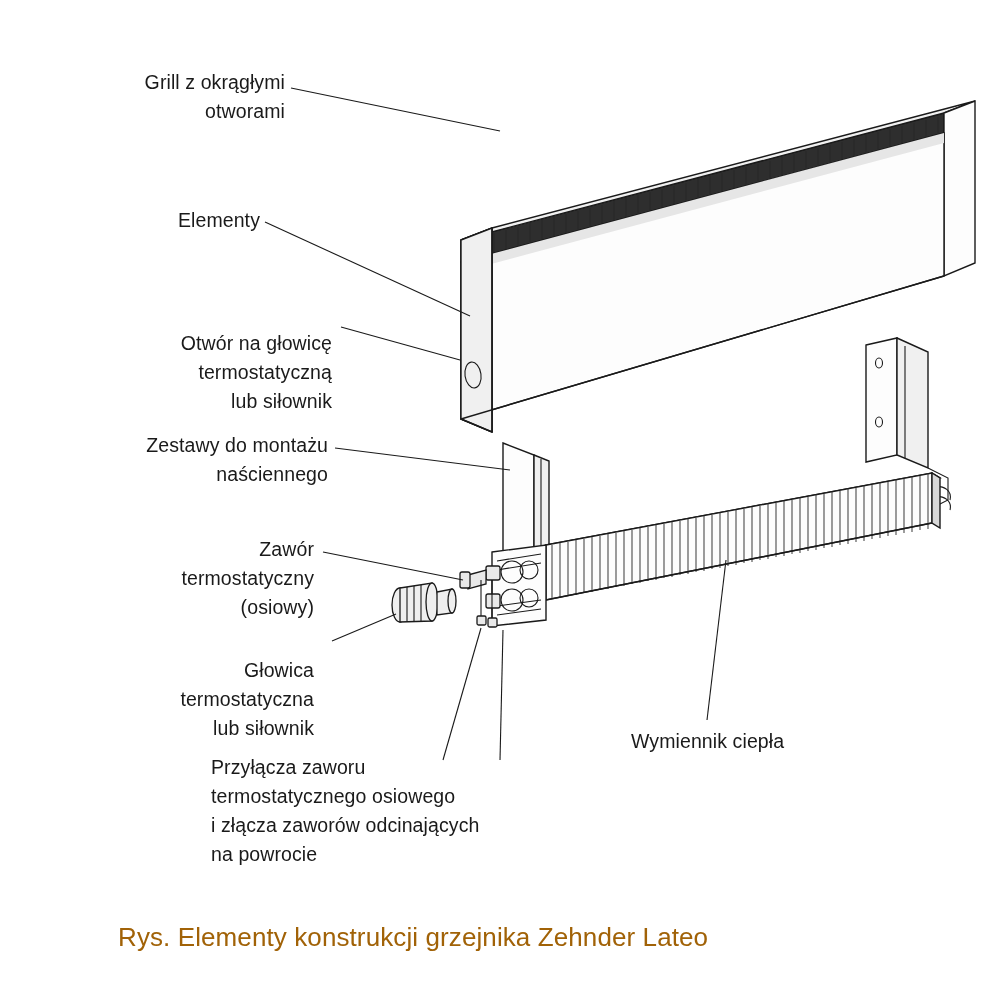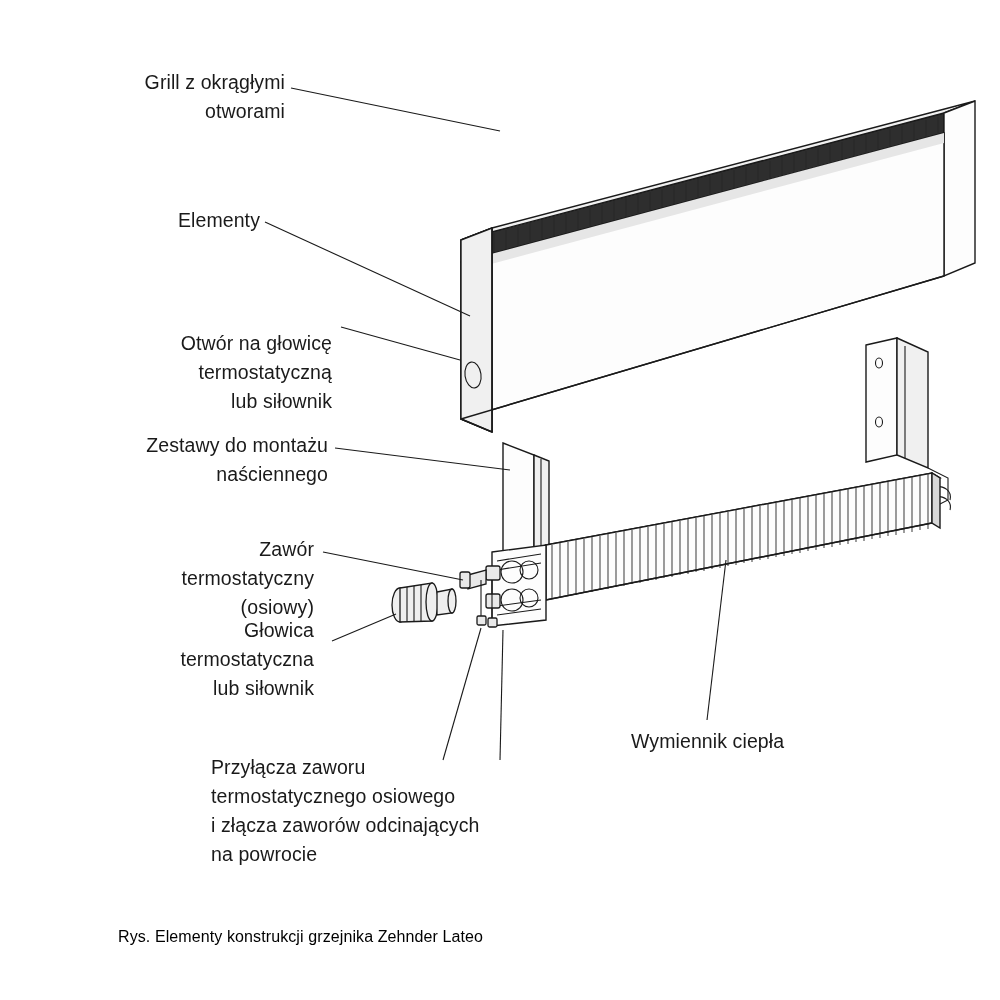--- a/index.html
+++ b/index.html
@@ -25,23 +25,23 @@
     letter-spacing: 0.1px;
   }
   .label.right {
     text-align: right;
   }
   .label.left {
     text-align: left;
   }
   .caption {
     position: absolute;
-    font-size: 16px;
+    font-size: 26px;
     line-height: 28px;
-    color: #000000;
+    color: #a16207;
     white-space: pre;
     letter-spacing: 0.1px;
   }
   svg.art {
     position: absolute;
     left: 0;
     top: 0;
     width: 1000px;
     height: 1000px;
   }
@@ -291,21 +291,21 @@
 otworami</div>
   <div class="label right" style="left:60px; top:206px; width:200px;">Elementy</div>
   <div class="label right" style="left:60px; top:310px; width:272px;margin-top:19px;">Otwór na głowicę
 termostatyczną
 lub siłownik</div>
   <div class="label right" style="left:60px; top:535px; width:254px;">Zawór
 termostatyczny
 (osiowy)</div>
   <div class="label right" style="left:60px; top:431px; width:268px;">Zestawy do montażu
 naściennego</div>
-  <div class="label right" style="left:60px; top:616px; width:254px;">Głowica
+  <div class="label right" style="left:60px; top:656px; width:254px;">Głowica
 termostatyczna
 lub siłownik</div>
   <div class="label left" style="left:631px; top:727px; width:260px;">Wymiennik ciepła</div>
   <div class="label left" style="left:211px; top:753px; width:400px;">Przyłącza zaworu
 termostatycznego osiowego
 i złącza zaworów odcinających
 na powrocie</div>
 
   <div class="caption" style="left:118px; top:923px; width:700px;">Rys. Elementy konstrukcji grzejnika Zehnder Lateo</div>
 </div>

